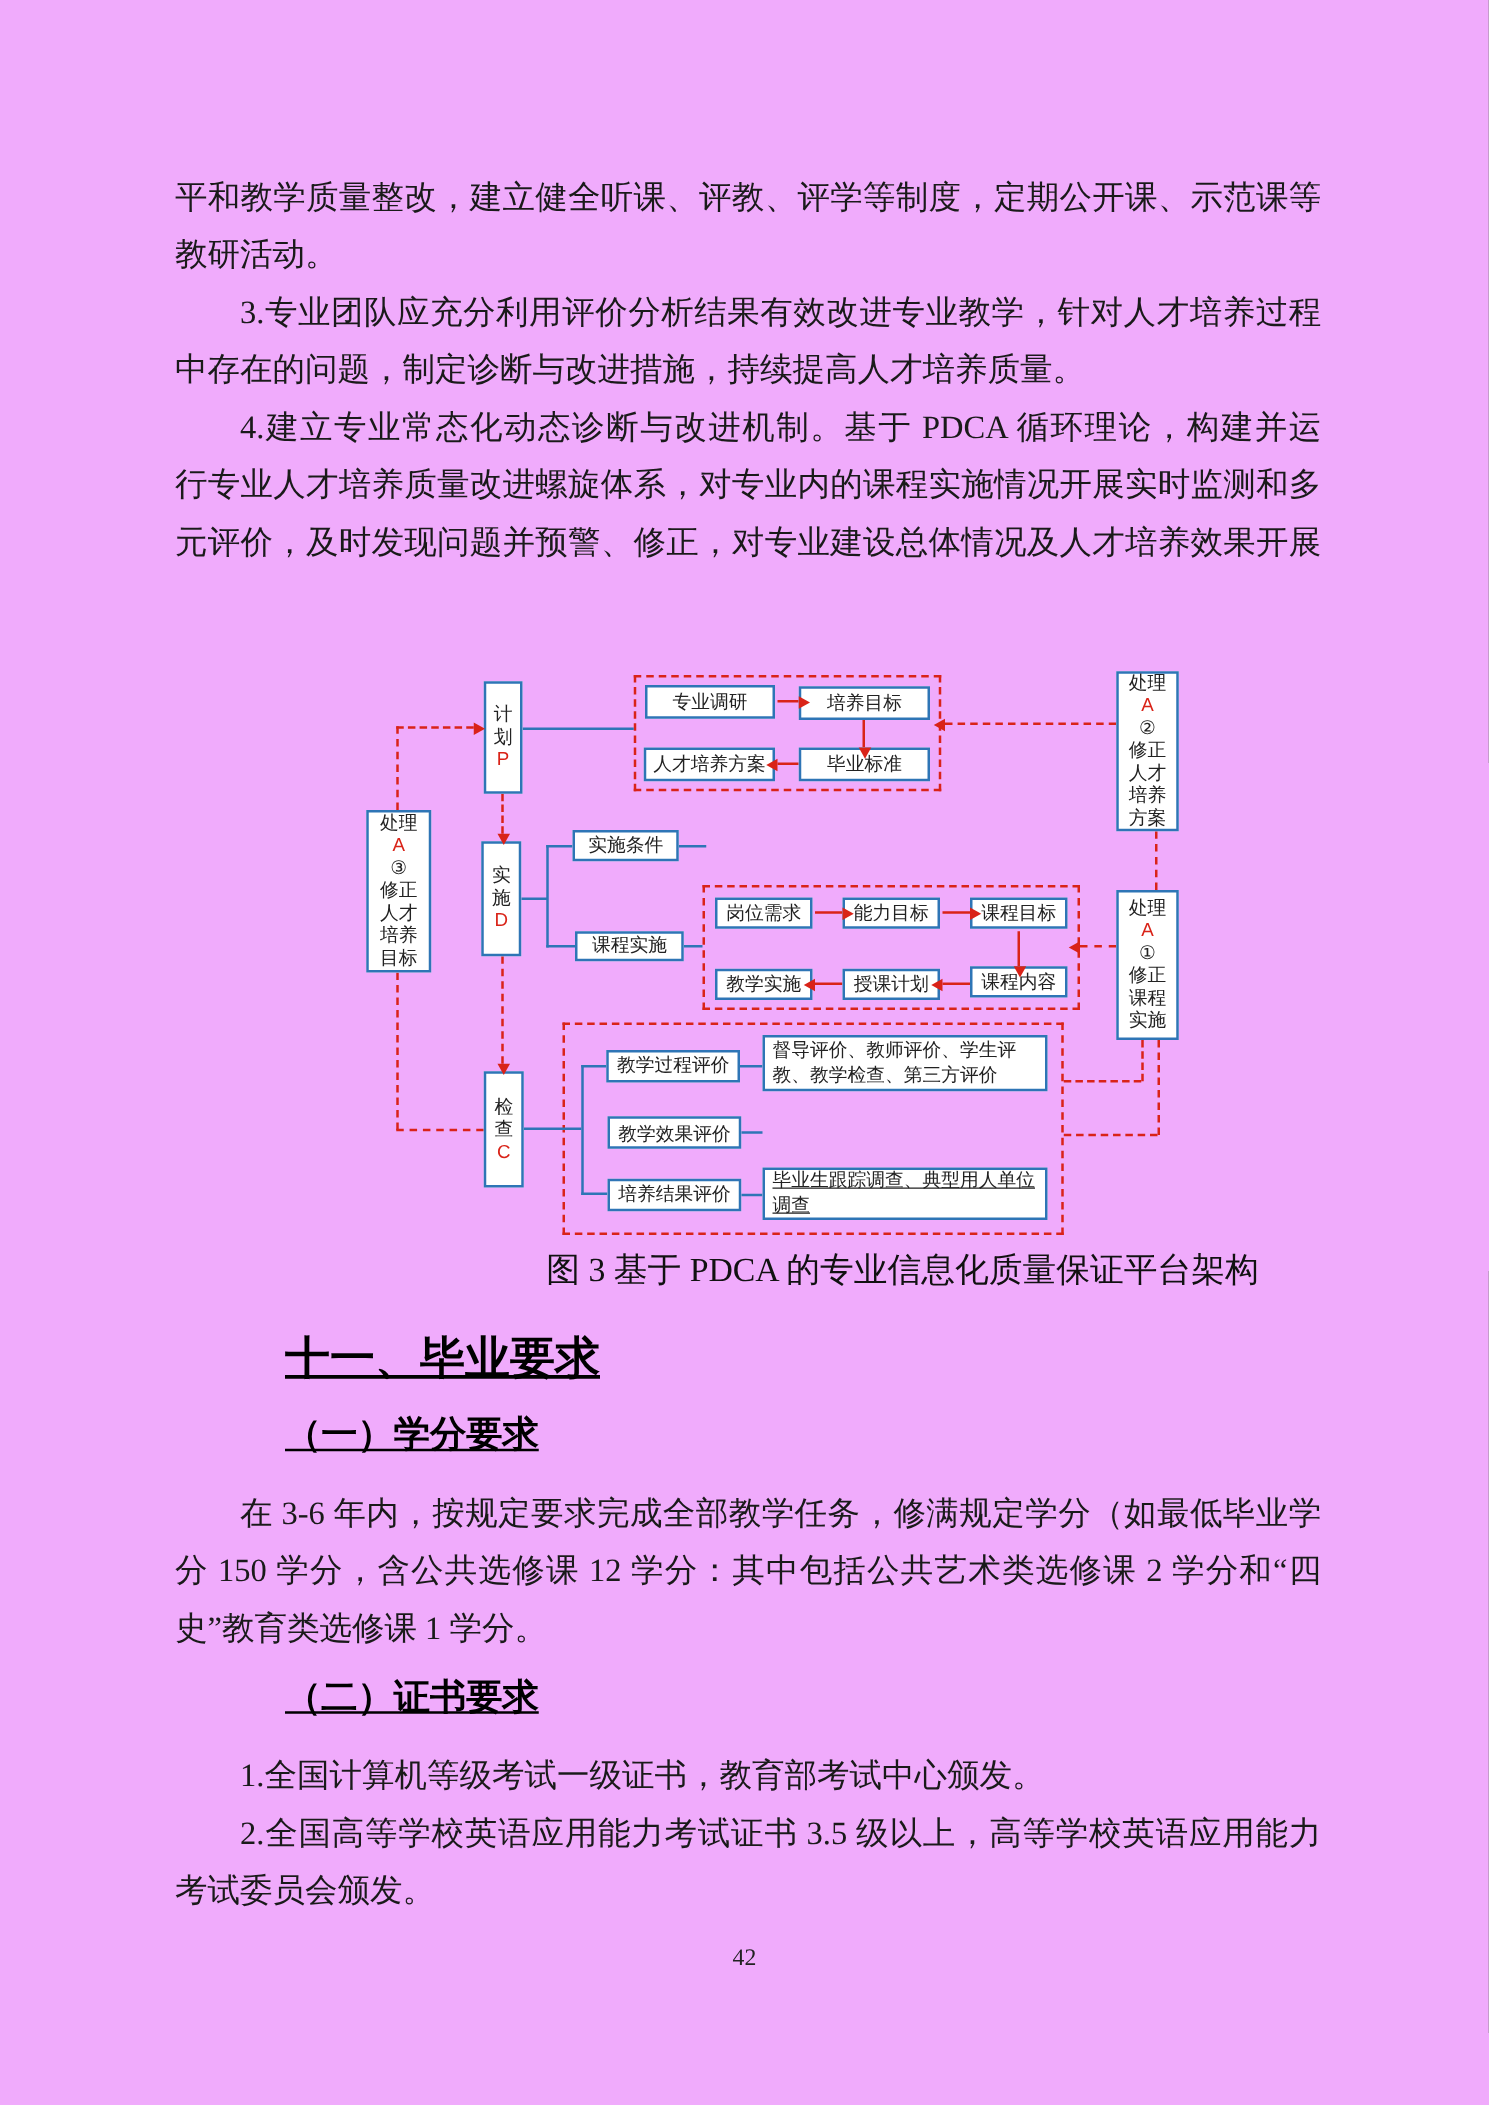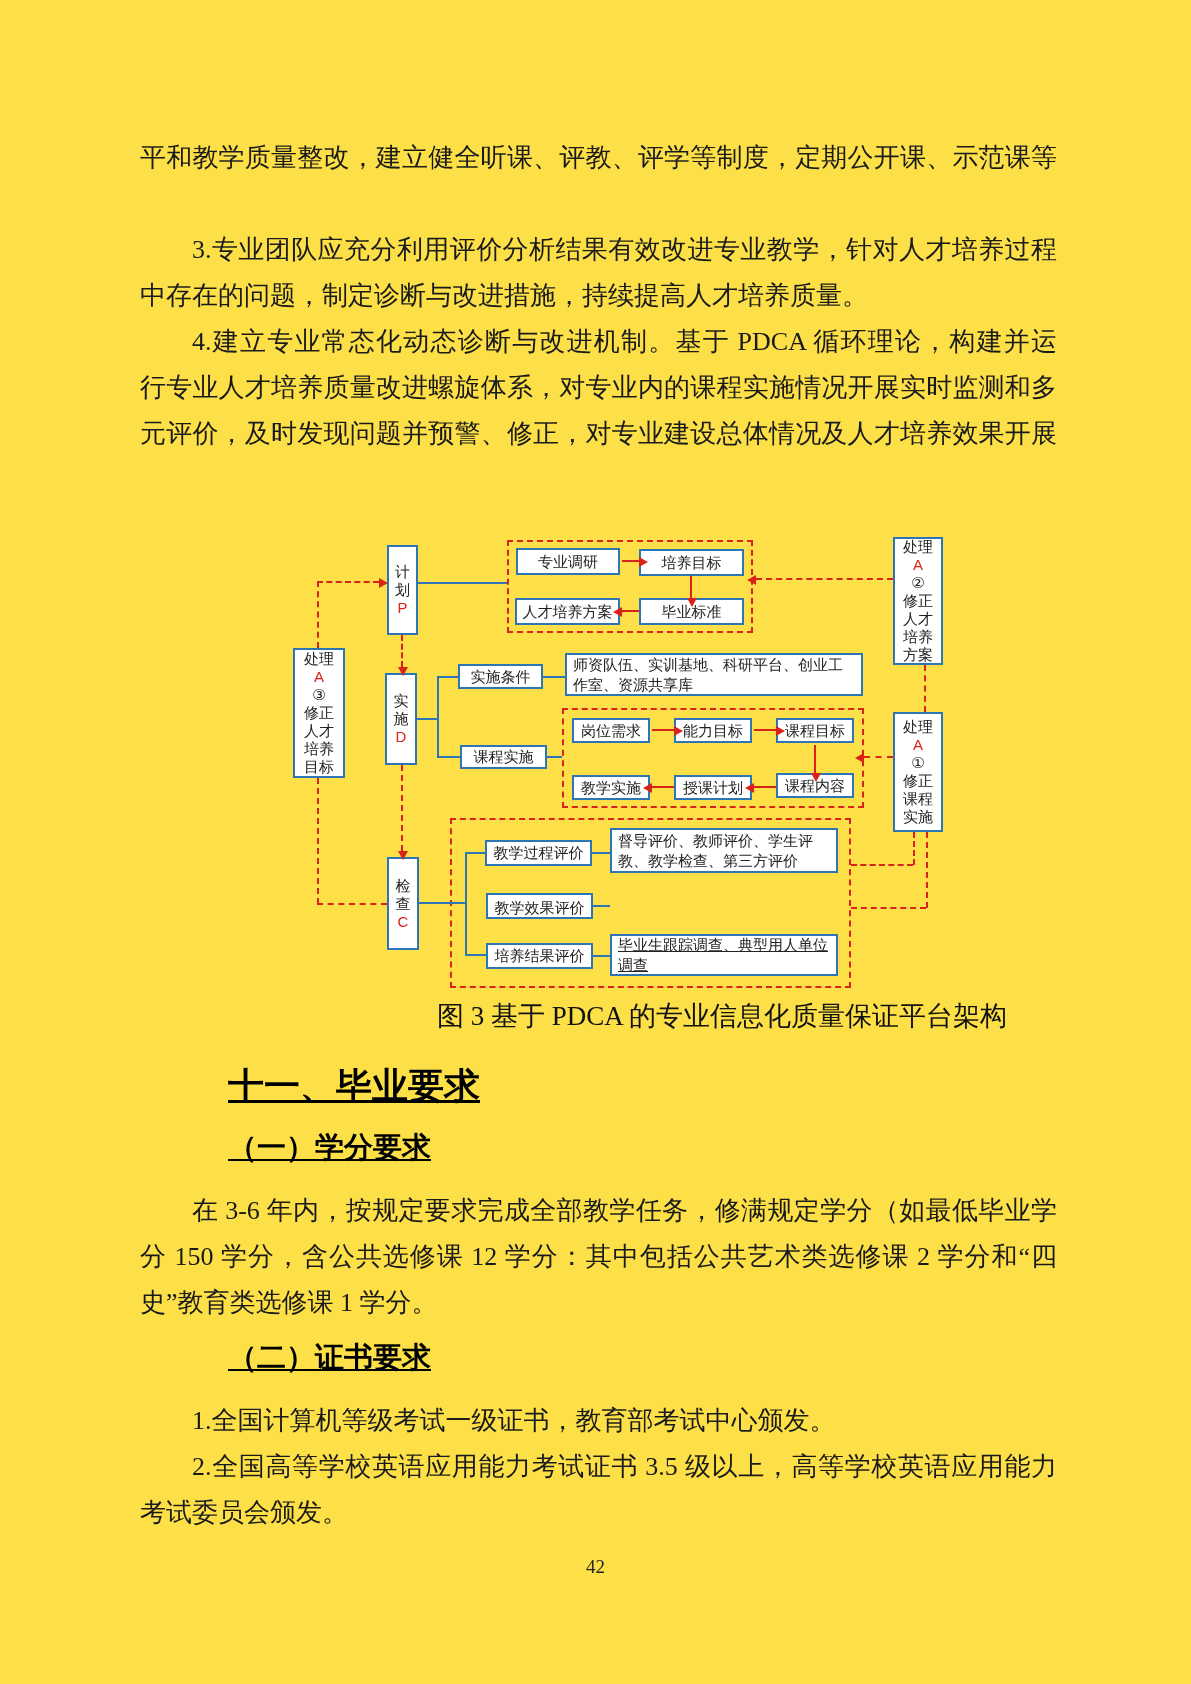--- a/index.html
+++ b/index.html
@@ -1,16 +1,16 @@
 <!DOCTYPE html>
 <html><head>
 <meta charset="utf-8">
 <style>
   html,body{margin:0;padding:0;background:#888;}
-  .page{position:relative;width:1191px;height:1684px;background:#fde047;margin:0 auto;
+  .page{position:relative;width:1191px;height:1684px;background:#f0abfc;margin:0 auto;
         font-family:"Liberation Serif","DejaVu Serif",serif;color:#1a1a1a;overflow:hidden;}
   .para{position:absolute;left:140px;width:917px;}
   .para .line{height:46px;line-height:46px;font-size:26px;text-align:justify;text-align-last:justify;}
   .para .line.final{text-align:left;text-align-last:left;}
   .para .line.indent{text-indent:52px;}
   .heading{position:absolute;font-family:"Liberation Sans","DejaVu Sans",sans-serif;font-weight:bold;color:#000;white-space:nowrap;text-decoration:underline;}
   .caption{position:absolute;font-size:27px;color:#111;white-space:nowrap;}
   .pagenum{position:absolute;left:0;width:100%;text-align:center;font-size:19px;color:#222;}
   
   .diagram{position:absolute;left:0;top:0;width:1191px;height:1684px;pointer-events:none;}
@@ -29,20 +29,21 @@
   .dlv{position:absolute;border-left:2px dashed #d92318;width:0;z-index:2;}
   .tri{position:absolute;width:0;height:0;z-index:4;}
 </style>
 </head>
 <body>
 
 <div class="page">
   <div id="text-layer">
       <div class="para" style="top: 135px;">
         <div class="line">平和教学质量整改，建立健全听课、评教、评学等制度，定期公开课、示范课等</div>
+        <div class="line final">教研活动。</div>
       </div>
       <div class="para" style="top: 227px;">
         <div class="line indent">3.专业团队应充分利用评价分析结果有效改进专业教学，针对人才培养过程</div>
         <div class="line final">中存在的问题，制定诊断与改进措施，持续提高人才培养质量。</div>
       </div>
       <div class="para" style="top: 319px;">
         <div class="line indent">4.建立专业常态化动态诊断与改进机制。基于 PDCA 循环理论，构建并运</div>
         <div class="line">行专业人才培养质量改进螺旋体系，对专业内的课程实施情况开展实时监测和多</div>
         <div class="line">元评价，及时发现问题并预警、修正，对专业建设总体情况及人才培养效果开展</div>
       </div>
@@ -165,23 +166,20 @@
       </div>
       <div class="node" style="left: 515px; top: 598px; width: 105px; height: 27px;">
         <span>人才培养方案</span>
       </div>
       <div class="node" style="left: 639px; top: 598px; width: 105px; height: 27px;">
         <span>毕业标准</span>
       </div>
       <div class="node" style="left: 458px; top: 664px; width: 85px; height: 25px;">
         <span>实施条件</span>
       </div>
-      <div class="node leftalign" style="left: 565px; top: 653px; width: 298px; height: 43px;">
-        <span>师资队伍、实训基地、科研平台、创业工作室、资源共享库</span>
-      </div>
       <div class="node" style="left: 460px; top: 745px; width: 87px; height: 24px;">
         <span>课程实施</span>
       </div>
       <div class="node" style="left: 572px; top: 718px; width: 78px; height: 25px;">
         <span>岗位需求</span>
       </div>
       <div class="node" style="left: 674px; top: 718px; width: 78px; height: 25px;">
         <span>能力目标</span>
       </div>
       <div class="node" style="left: 776px; top: 718px; width: 78px; height: 25px;">

